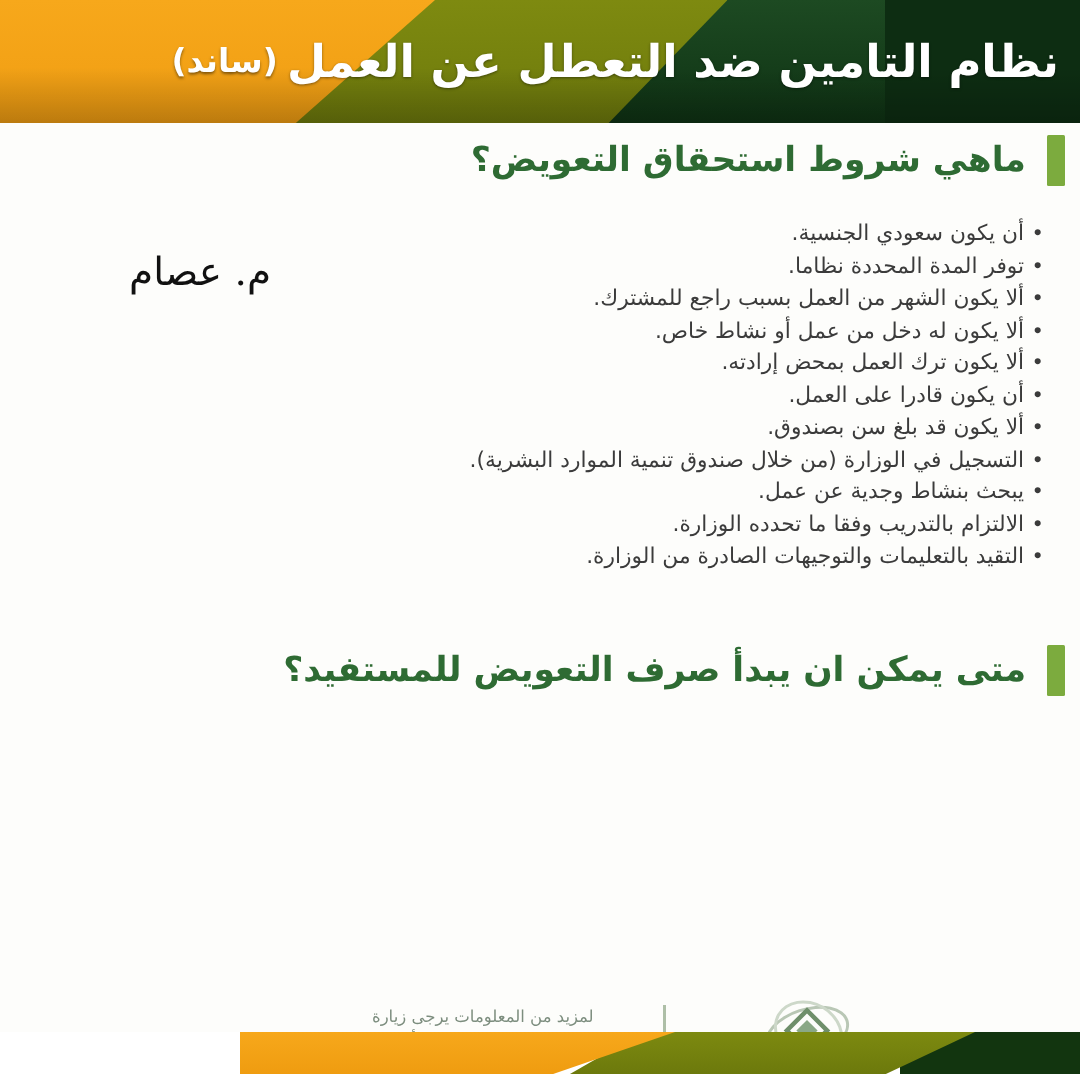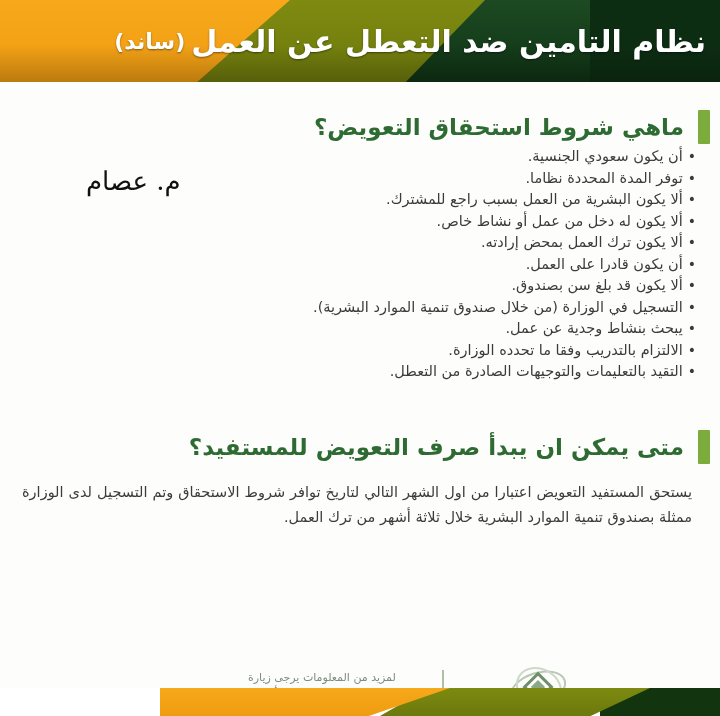--- a/index.html
+++ b/index.html
@@ -108,21 +108,21 @@
     margin-left: 14px;
     border-radius: 1px;
   }
   .head-text {
     color: #2e6b33;
     font-size: 23px;
     font-weight: bold;
     white-space: nowrap;
   }
 
-  #head1 { position: absolute; top: 28px; right: 0; left: 0; align-items: center; }
+  #head1 { position: absolute; top: 8px; right: 0; left: 0; align-items: center; }
   #head2 { position: absolute; top: 348px; right: 0; left: 0; text-align: center; }
 
   
   #conditions {
     position: absolute;
     top: 64px;
     right: 0;
     left: 0;
     direction: rtl;
     list-style: none;
@@ -347,21 +347,21 @@
         <li>
           <span class="dot">•</span>
           <span class="txt">أن يكون سعودي الجنسية.</span>
         </li>
         <li>
           <span class="dot">•</span>
           <span class="txt">توفر المدة المحددة نظاما.</span>
         </li>
         <li>
           <span class="dot">•</span>
-          <span class="txt">ألا يكون البشرية من العمل بسبب راجع للمشترك.</span>
+          <span class="txt">ألا يكون الشهر من العمل بسبب راجع للمشترك.</span>
         </li>
         <li>
           <span class="dot">•</span>
           <span class="txt">ألا يكون له دخل من عمل أو نشاط خاص.</span>
         </li>
         <li>
           <span class="dot">•</span>
           <span class="txt">ألا يكون ترك العمل بمحض إرادته.</span>
         </li>
         <li>
@@ -379,30 +379,29 @@
         <li>
           <span class="dot">•</span>
           <span class="txt">يبحث بنشاط وجدية عن عمل.</span>
         </li>
         <li>
           <span class="dot">•</span>
           <span class="txt">الالتزام بالتدريب وفقا ما تحدده الوزارة.</span>
         </li>
         <li>
           <span class="dot">•</span>
-          <span class="txt">التقيد بالتعليمات والتوجيهات الصادرة من التعطل.</span>
+          <span class="txt">التقيد بالتعليمات والتوجيهات الصادرة من الوزارة.</span>
         </li>
       </ul>
 
     <div class="section-head" id="head2">
       <div class="head-accent"></div>
       <div class="head-text">متى يمكن ان يبدأ صرف التعويض للمستفيد؟</div>
     </div>
 
-    <div id="answer">يستحق المستفيد التعويض اعتبارا من اول الشهر التالي لتاريخ توافر شروط الاستحقاق وتم التسجيل لدى الوزارة ممثلة بصندوق تنمية الموارد البشرية خلال ثلاثة أشهر من ترك العمل.</div>
 
     <div id="footer">
 
       <div id="mol-logo">
         <div class="palm">
           <div class="trunk"></div>
           <div class="frond" style="transform:rotate(-78deg);background:linear-gradient(180deg,#e8b73a,#cf9c22);"></div>
           <div class="frond" style="transform:rotate(-52deg);background:linear-gradient(180deg,#d8ad35,#3f7b46);"></div>
           <div class="frond" style="transform:rotate(-28deg);background:linear-gradient(180deg,#57905c,#2f6636);"></div>
           <div class="frond" style="transform:rotate(-8deg);background:linear-gradient(180deg,#4e8a54,#2a5c30);"></div>

